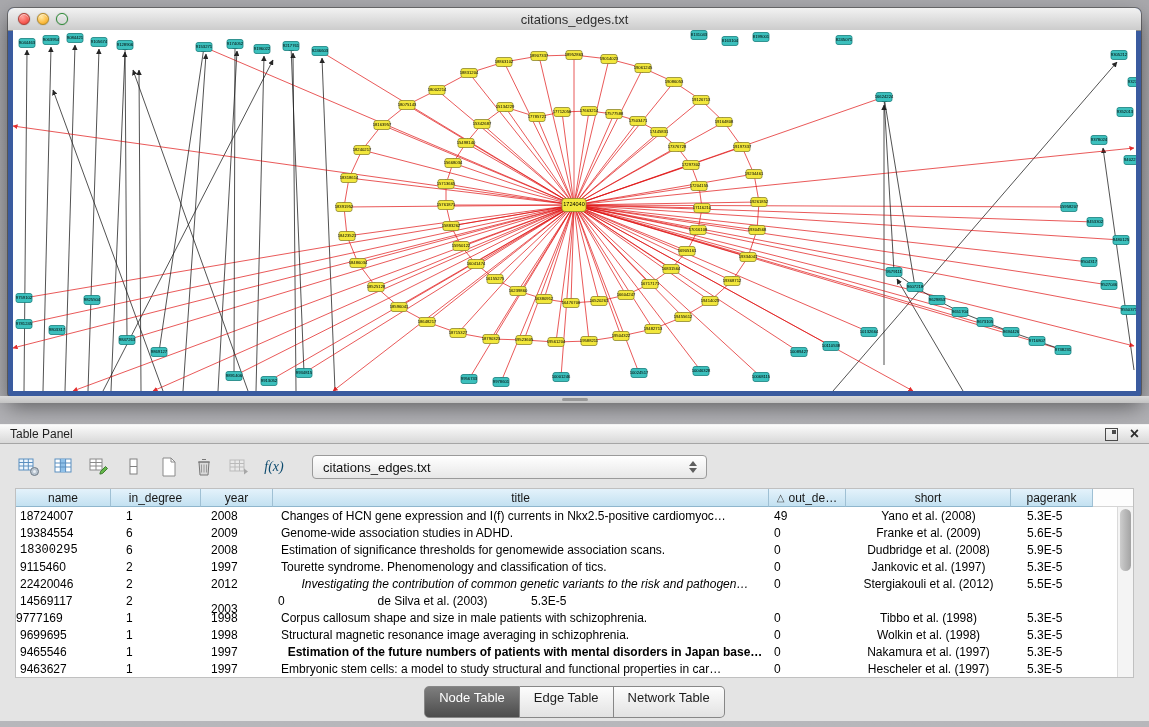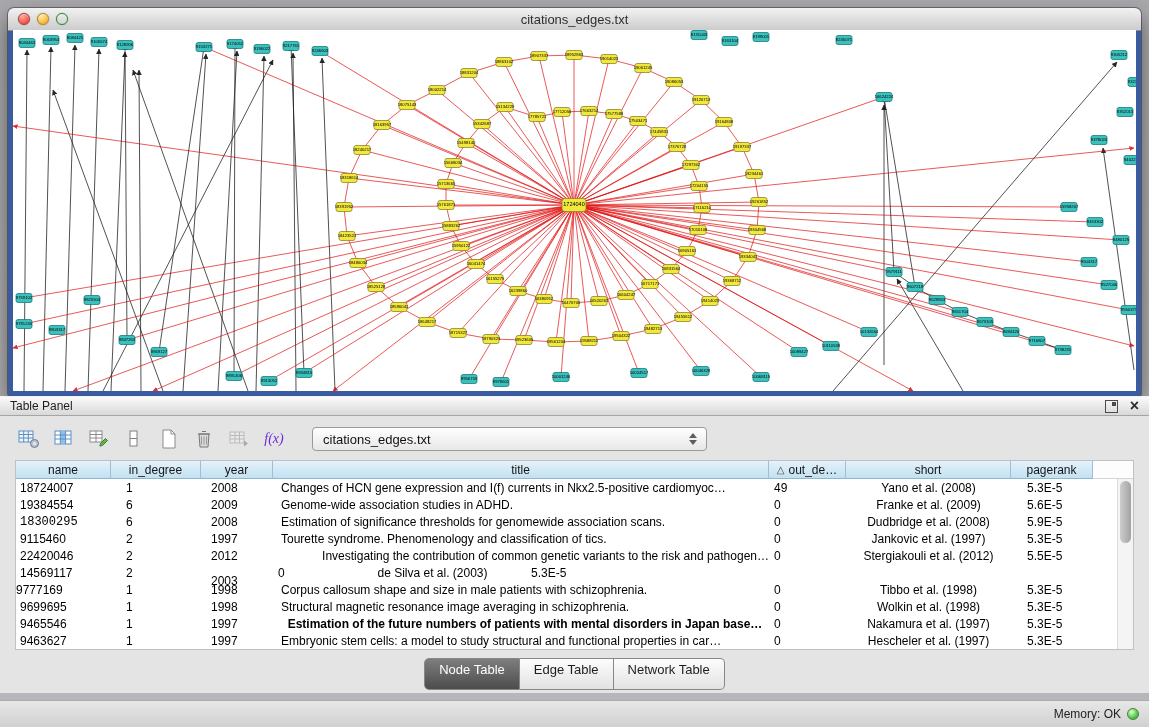--- a/index.html
+++ b/index.html
@@ -21,33 +21,33 @@
   .tl.green{background:radial-gradient(circle at 35% 30%,#b9f0af,#35c649 60%,#1f9a33;);border:1px solid #2a8a33;box-sizing:border-box;}
   .win-title{font-size:13px;color:#2f2f2f;}
   .canvas{position:absolute;left:5px;right:5px;top:22px;bottom:5px;background:#ffffff;overflow:hidden;}
   .canvas svg{display:block;width:100%;height:100%;}
 
   
   .splitter{position:absolute;left:0;top:396px;width:100%;height:7px;background:linear-gradient(#dadada,#c3c3c3);}
   .grip{width:26px;height:3px;border-radius:2px;background:#989898;margin:2px auto 0;}
 
   
-  .table-panel{position:absolute;left:0;top:396px;width:100%;height:297px;background:#e4e4e4;}
+  .table-panel{position:absolute;left:0;top:424px;width:100%;height:297px;background:#e4e4e4;}
   .panel-titlebar{height:20px;background:linear-gradient(#fbfbfb,#d8d8d8);
     border-top:1px solid #f2f2f2;border-bottom:1px solid #a5a5a5;
     display:flex;align-items:center;padding:0 10px;font-size:12px;color:#1e1e1e;box-sizing:border-box;}
   .panel-actions{margin-left:auto;display:flex;align-items:center;gap:12px;}
   .float-icon{width:11px;height:11px;border:1px solid #4a4a4a;position:relative;display:inline-block;}
   .float-icon::after{content:"";position:absolute;right:1px;top:1px;width:4px;height:4px;background:#4a4a4a;}
   .close-icon{font-size:16px;font-weight:bold;color:#2e2e2e;line-height:12px;}
 
   .toolbar{display:flex;align-items:center;padding:11px 16px 7px;gap:9px;}
   .tool-btn{width:26px;height:24px;display:flex;align-items:center;justify-content:center;
     background:transparent;border:none;padding:0;}
-  .fx{font-family:"Liberation Serif",serif;font-style:italic;font-size:14px;color:#6d28d9;}
+  .fx{font-family:"Liberation Serif",serif;font-style:italic;font-size:14px;color:#0c4a6e;}
   .combo{margin-left:16px;width:395px;height:24px;border:1px solid #9a9a9a;border-radius:4px;
     background:linear-gradient(#ffffff,#e7e7e7);display:flex;align-items:center;
     padding:0 6px 0 10px;font-size:13px;color:#111;box-sizing:border-box;}
   .combo-label{flex:1;white-space:nowrap;overflow:hidden;}
   .combo-arrows{display:flex;flex-direction:column;gap:2px;align-items:center;width:14px;}
   .combo-arrows .up{width:0;height:0;border-left:4px solid transparent;border-right:4px solid transparent;border-bottom:5px solid #5e5e5e;}
   .combo-arrows .down{width:0;height:0;border-left:4px solid transparent;border-right:4px solid transparent;border-top:5px solid #5e5e5e;}
 
   .table-wrap{position:relative;margin:2px 15px 0;height:188px;background:#fff;
     border:1px solid #c0c0c0;overflow:hidden;}
@@ -907,21 +907,21 @@
             <div class="td" style="width: 72px; padding-left: 10px; text-align: left;">1997</div>
             <div class="td" style="width: 496px; padding-left: 8px; text-align: left;">Tourette syndrome. Phenomenology and classification of tics.</div>
             <div class="td" style="width: 77px; padding-left: 5px; text-align: left;">0</div>
             <div class="td" style="width: 165px; padding-left: 0px; text-align: center;">Jankovic et al. (1997)</div>
             <div class="td" style="width: 82px; padding-left: 16px; text-align: left;">5.3E-5</div>
           </div>
           <div class="tr">
             <div class="td" style="width: 95px; padding-left: 4px; text-align: left;">22420046</div>
             <div class="td" style="width: 90px; padding-left: 15px; text-align: left;">2</div>
             <div class="td" style="width: 72px; padding-left: 10px; text-align: left;">2012</div>
-            <div class="td" style="width: 496px; padding-left: 8px; text-align: right;">Investigating the contribution of common genetic variants to the risk and pathogen…</div>
+            <div class="td" style="width: 496px; padding-left: 8px; text-align: center; font-style: italic;">Investigating the contribution of common genetic variants to the risk and pathogen…</div>
             <div class="td" style="width: 77px; padding-left: 5px; text-align: left;">0</div>
             <div class="td" style="width: 165px; padding-left: 0px; text-align: center;">Stergiakouli et al. (2012)</div>
             <div class="td" style="width: 82px; padding-left: 16px; text-align: left;">5.5E-5</div>
           </div>
           <div class="tr">
             <div class="td" style="width: 95px; padding-left: 4px; text-align: left;">14569117</div>
             <div class="td" style="width: 90px; padding-left: 15px; text-align: left;">2</div>
             <div class="td" style="width: 72px; padding-left: 10px; text-align: left; margin-top: 16px;">2003</div>
             <div class="td" style="width: 77px; padding-left: 5px; text-align: left;">0</div>
             <div class="td" style="width: 165px; padding-left: 0px; text-align: center;">de Silva et al. (2003)</div>
@@ -969,17 +969,13 @@
       </div>
     </div>
 
     <div class="tabs" id="tabs">
         <button class="seg selected">Node Table</button>
         <button class="seg">Edge Table</button>
         <button class="seg">Network Table</button>
       </div>
   </div>
 
-  <div class="statusbar">
-    <span>Memory: OK</span>
-    <span class="mem-dot"></span>
-  </div>
 </div>
 
 </body></html>

